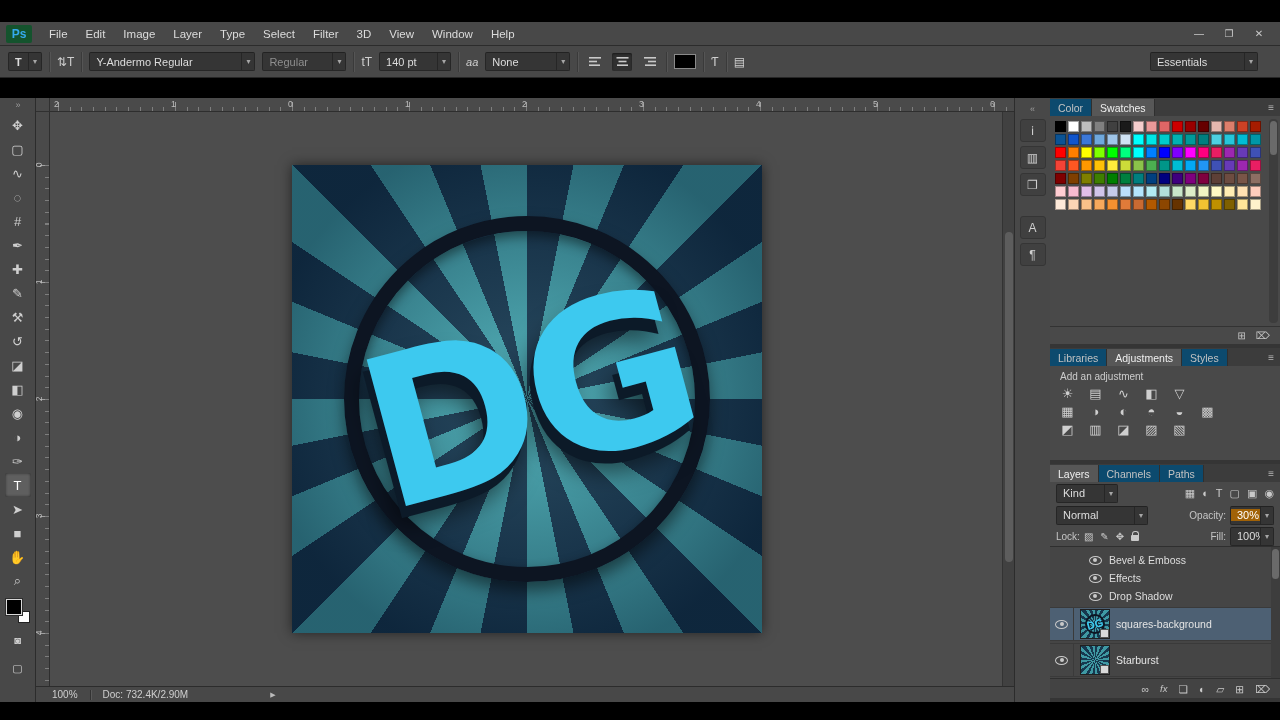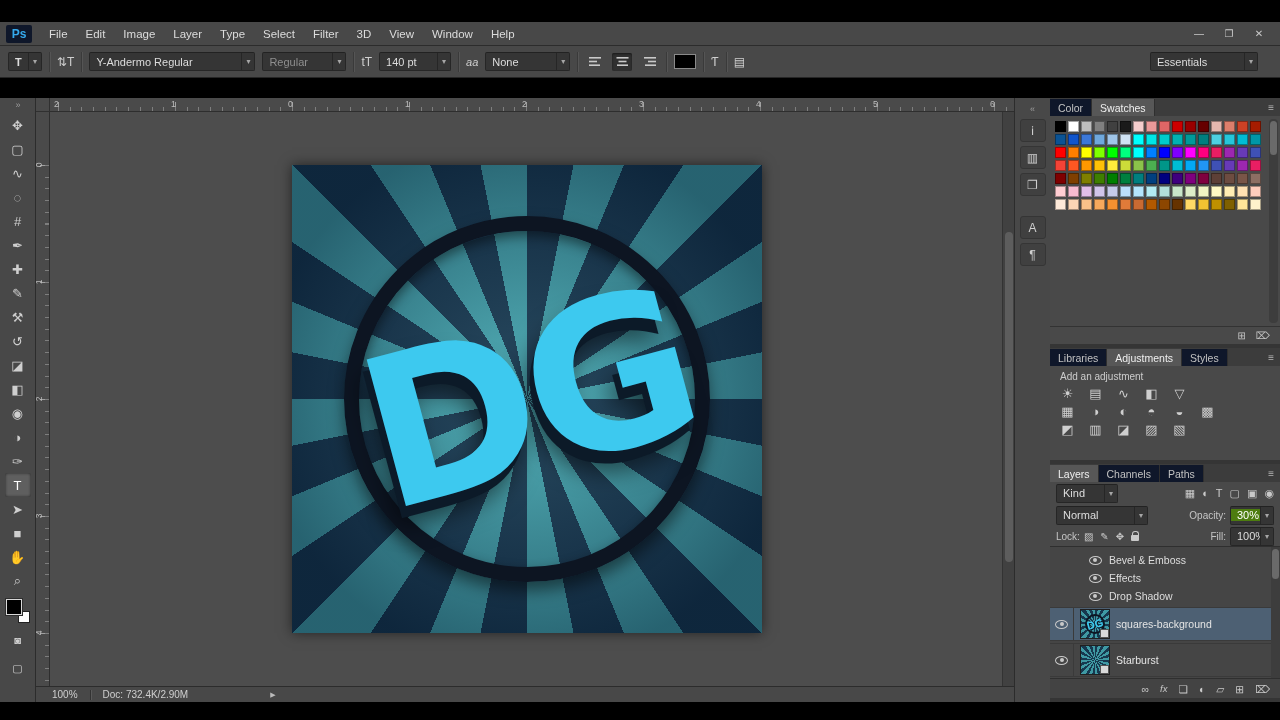--- a/index.html
+++ b/index.html
@@ -6,21 +6,21 @@
   html,body{width:1280px;height:720px;overflow:hidden;background:#000}
   body{font-family:"Liberation Sans",sans-serif;font-size:11px;color:#d6d6d6}
   #app{position:relative;width:1280px;height:720px;background:#000}
 
   
   #bar-top{position:absolute;left:0;top:0;width:1280px;height:22px;background:#000}
   #bar-bottom{position:absolute;left:0;top:702px;width:1280px;height:18px;background:#000}
 
   
   #menu-bar{position:absolute;left:0;top:22px;width:1280px;height:24px;background:#484848;border-bottom:1px solid #2c2c2c;display:flex;align-items:center}
-  .ps-logo{width:26px;height:18px;margin:0 8px 0 6px;background:#0f172a;color:#35a9ec;font-weight:bold;font-size:12px;display:flex;align-items:center;justify-content:center;border-radius:2px}
+  .ps-logo{width:26px;height:18px;margin:0 8px 0 6px;background:#14532d;color:#35a9ec;font-weight:bold;font-size:12px;display:flex;align-items:center;justify-content:center;border-radius:2px}
   .menu-item{padding:0 9px;line-height:24px;color:#dcdcdc;font-size:11.5px;cursor:default}
   #win-controls{margin-left:auto;display:flex;gap:16px;padding-right:14px}
   .winbtn{font-size:10px;color:#c9c9c9;width:14px;text-align:center}
 
   
   #options-bar{position:absolute;left:0;top:46px;width:1280px;height:32px;background:#484848;border-bottom:1px solid #262626;display:flex;align-items:center;gap:7px;padding:0 8px}
   .opt-icon{color:#d0d0d0;font-size:12px;white-space:nowrap}
   .opt-icon.italic{font-style:italic;font-size:11px}
   .dd{height:19px;background:#353535;border:1px solid #262626;border-top-color:#222;border-radius:2px;display:flex;align-items:center;font-size:11px;color:#ddd;flex:none}
   .dd .val{padding:0 6px;flex:1;white-space:nowrap;overflow:hidden}
@@ -82,21 +82,21 @@
   #side-strip{position:absolute;left:1014px;top:98px;width:36px;height:604px;background:#484848;border-left:1px solid #2c2c2c;display:flex;flex-direction:column;align-items:center;padding-top:3px}
   .strip-icon{width:26px;height:23px;margin:2px 0;display:flex;align-items:center;justify-content:center;color:#cfcfcf;font-size:12px;background:#404040;border:1px solid #353535;border-radius:3px;flex:none}
   .strip-icon.plain{background:none;border:none;font-size:9px;color:#9d9d9d;height:12px}
   .strip-gap{height:16px;flex:none}
 
   
   #panels{position:absolute;left:1050px;top:98px;width:230px;height:604px;background:#353535;display:flex;flex-direction:column}
   #panels section{background:#494949;margin-bottom:4px;display:flex;flex-direction:column;overflow:hidden}
   .ptabs{height:18px;background:#3c3c3c;display:flex;align-items:flex-end;flex:none}
   .tabwrap{display:flex;align-items:flex-end;height:18px}
-  .ptab{height:17px;padding:0 8px;display:flex;align-items:center;font-size:10.5px;color:#c2c2c2;background:#0f172a;border-right:1px solid #2f2f2f;white-space:nowrap}
+  .ptab{height:17px;padding:0 8px;display:flex;align-items:center;font-size:10.5px;color:#c2c2c2;background:#0c4a6e;border-right:1px solid #2f2f2f;white-space:nowrap}
   .ptab.active{background:#575757;color:#efefef}
   .pmenu{margin-left:auto;color:#b5b5b5;padding:0 6px 3px 0;font-size:10px}
 
   #swatches-panel{height:246px;flex:none}
   .swatch-body{position:relative;flex:1;padding:5px}
   #swatch-grid{display:grid;grid-template-columns:repeat(16,1fr);gap:2px;width:206px}
   .swatch{height:11px;border:1px solid rgba(0,0,0,.35)}
   .vscroll{position:absolute;right:2px;top:3px;bottom:3px;width:9px;background:#3d3d3d;border-radius:4px}
   .vthumb{position:absolute;left:1px;top:2px;width:7px;height:34px;background:#6a6a6a;border-radius:4px}
   .pfooter{height:18px;border-top:1px solid #333;display:flex;align-items:center;justify-content:flex-end;gap:10px;padding:0 10px;color:#c6c6c6;font-size:10px;flex:none}
@@ -108,21 +108,21 @@
 
   #layers-panel{flex:1}
   .lrow{display:flex;align-items:center;padding:0 6px;height:22px;gap:4px;flex:none}
   .lrow.short{height:20px}
   .lbl{font-size:10px;color:#c5c5c5;white-space:nowrap}
   .right{margin-left:auto}
   .iconrow{display:flex;gap:7px;color:#c9c9c9;font-size:11px;align-items:center}
   .mini-icon{cursor:default}
   .mini-icon.sm{font-size:10px}
   .mini-icon.fx{font-style:italic;font-weight:normal;font-size:9.5px}
-  .hl{background:#4d7c0f;color:#fff}
+  .hl{background:#a16207;color:#fff}
   .lock-shape{display:inline-block;width:8px;height:6px;background:#c9c9c9;position:relative;border-radius:1px;margin-top:3px}
   .lock-shape::before{content:"";position:absolute;top:-4px;left:1px;width:5px;height:4px;border:1.5px solid #c9c9c9;border-bottom:none;border-radius:3px 3px 0 0}
 
   #layer-list{flex:1;position:relative;border-top:1px solid #2f2f2f;background:#454545;overflow:hidden;padding-top:4px}
   .list-scroll{position:absolute;right:0;top:0;width:9px;height:100%;background:#3d3d3d}
   .fx-row{height:18px;display:flex;align-items:center;padding-left:36px;gap:5px;font-size:10.5px;color:#dddddd}
   .eyebox{width:18px;display:flex;align-items:center;justify-content:center;flex:none}
   .eye{display:inline-block;width:13px;height:9px;border:1px solid #c9c9c9;border-radius:50%;position:relative}
   .eye::after{content:"";position:absolute;left:50%;top:50%;width:4px;height:4px;margin:-2px 0 0 -2px;background:#c9c9c9;border-radius:50%}
   .layer-row{height:34px;display:flex;align-items:center;border-top:1px solid #3a3a3a;border-bottom:1px solid #3a3a3a;margin-top:2px}

